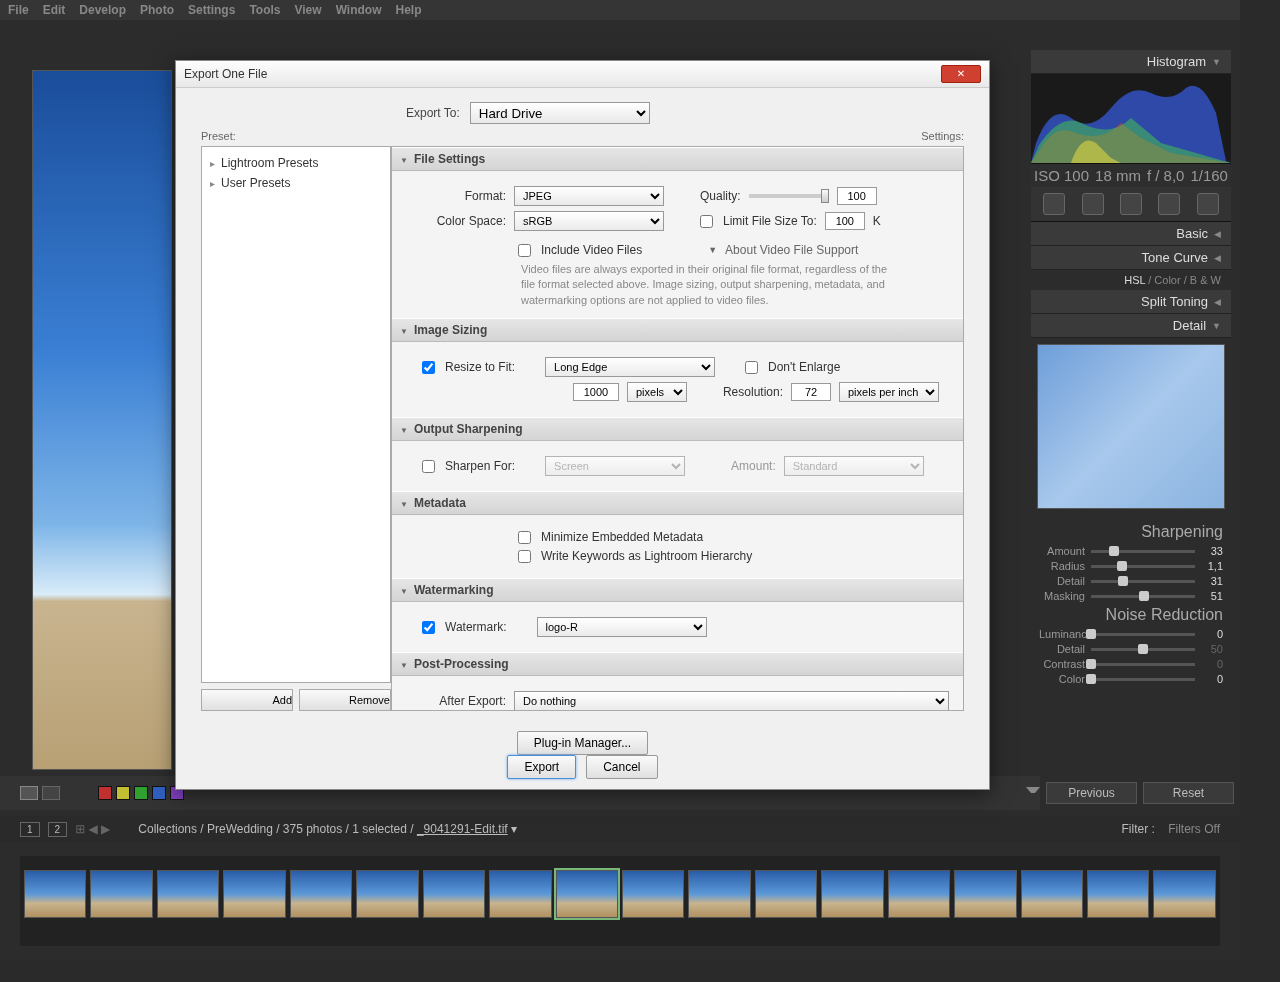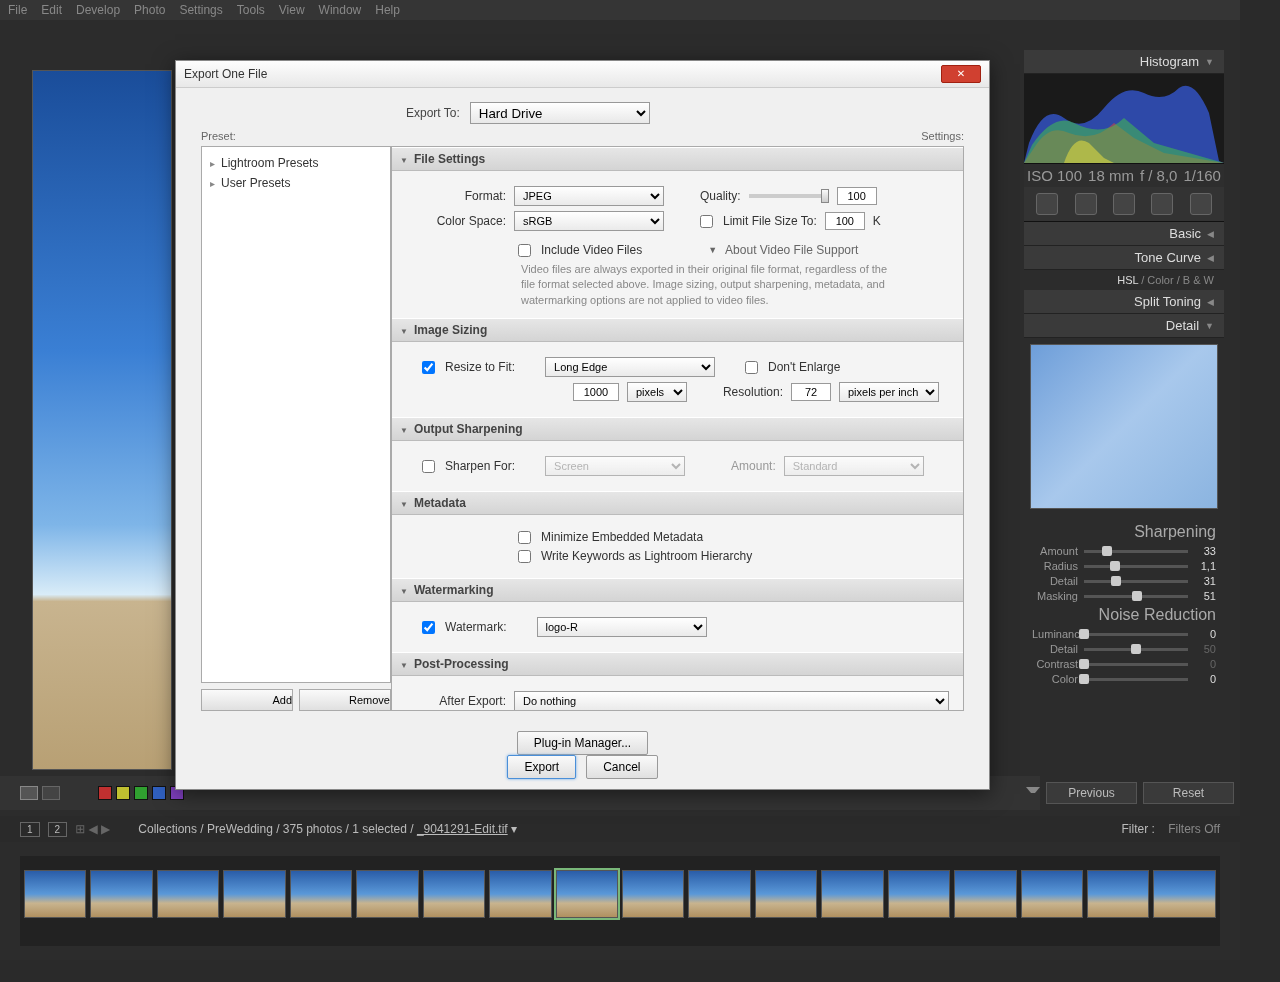--- a/index.html
+++ b/index.html
@@ -1,29 +1,29 @@
 <!DOCTYPE html>
 <html><head>
 <meta charset="utf-8">
 <style>
 * { box-sizing: border-box; margin: 0; padding: 0; font-family: "Segoe UI", Tahoma, sans-serif; }
 body { background: #2a2a2a; width: 1240px; height: 982px; overflow: hidden; position: relative; }
 
 
-.menubar { background: #353535; color: #888; font-size: 12px; padding: 2px 8px; display: flex; gap: 14px; height: 20px; align-items: center; }
+.menubar { background: #353535; color: #888; font-size: 12px; padding: 2px 8px; display: flex; gap: 14px; height: 20px; align-items: center; font-weight: bold; }
 .menubar span { cursor: default; }
 
 
 .app-body { position: relative; height: 940px; background: #2c2c2c; }
 
 
 .left-preview { position: absolute; left: 32px; top: 50px; width: 140px; height: 700px; background: linear-gradient(to bottom, #1a4d9a 0%, #3a7fd4 40%, #7eb5e8 65%, #d9ecf8 75%, #c8b48f 76%, #b8a074 100%); border: 1px solid #555; }
 
 
-.right-sidebar { position: absolute; right: 16px; top: 30px; width: 200px; color: #ddd; font-size: 11px; }
+.right-sidebar { position: absolute; right: 9px; top: 30px; width: 200px; color: #ddd; font-size: 11px; }
 .panel-header { background: #3a3a3a; padding: 4px 10px; text-align: right; font-size: 13px; color: #ddd; border-bottom: 1px solid #222; display: flex; justify-content: flex-end; align-items: center; gap: 6px; }
 .panel-header .tri { font-size: 9px; color: #888; }
 .histogram-box { height: 90px; background: #1a1a1a; position: relative; border-bottom: 1px solid #111; overflow: hidden; }
 .hist-svg { position: absolute; bottom: 0; left: 0; }
 .histo-info { display: flex; justify-content: space-around; background: #2e2e2e; padding: 3px 0; color: #999; font-size: 15px; }
 .tool-strip { display: flex; justify-content: space-around; align-items: center; background: #333; padding: 6px 4px; border-bottom: 1px solid #111; }
 .tool-strip div { width: 22px; height: 22px; background: #444; border: 1px solid #666; border-radius: 3px; }
 .panel-tabs { padding: 4px 10px; text-align: right; color: #888; font-size: 11px; }
 .panel-tabs span.active { color: #ddd; }
 .detail-preview { height: 165px; background: linear-gradient(135deg, #6e9ed9 0%, #a8c8ec 50%, #8bb4e0 100%); margin: 6px; border: 1px solid #555; }

